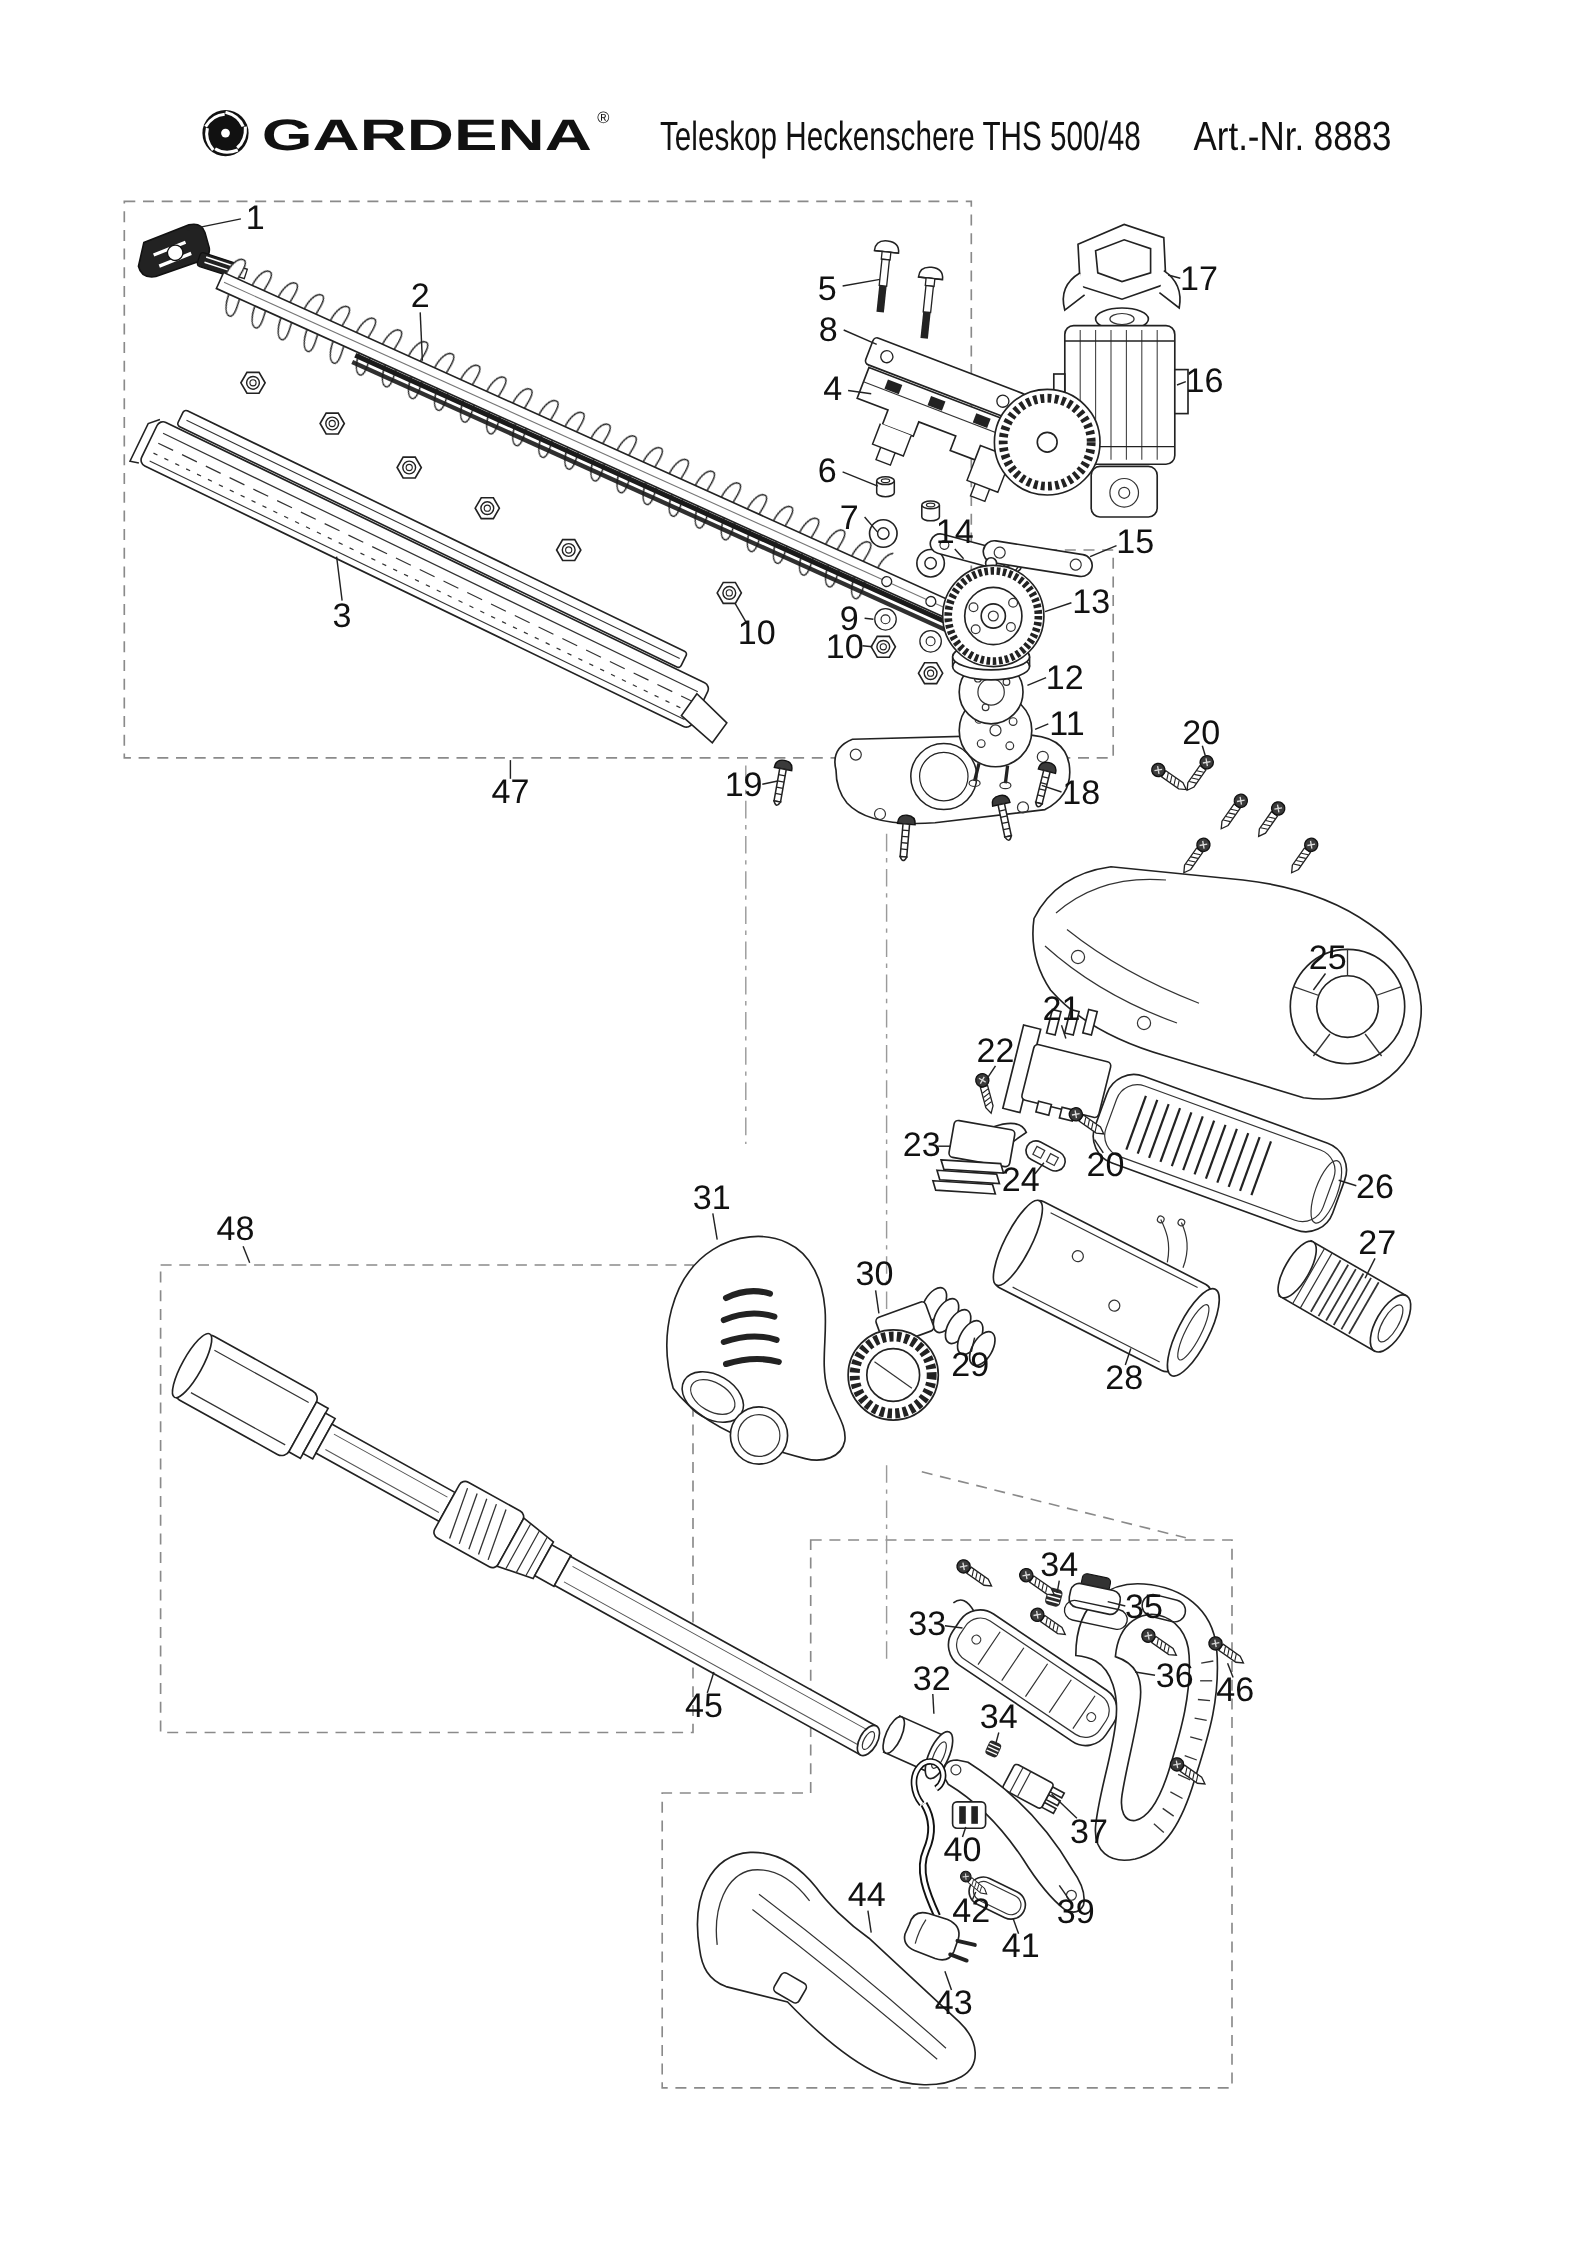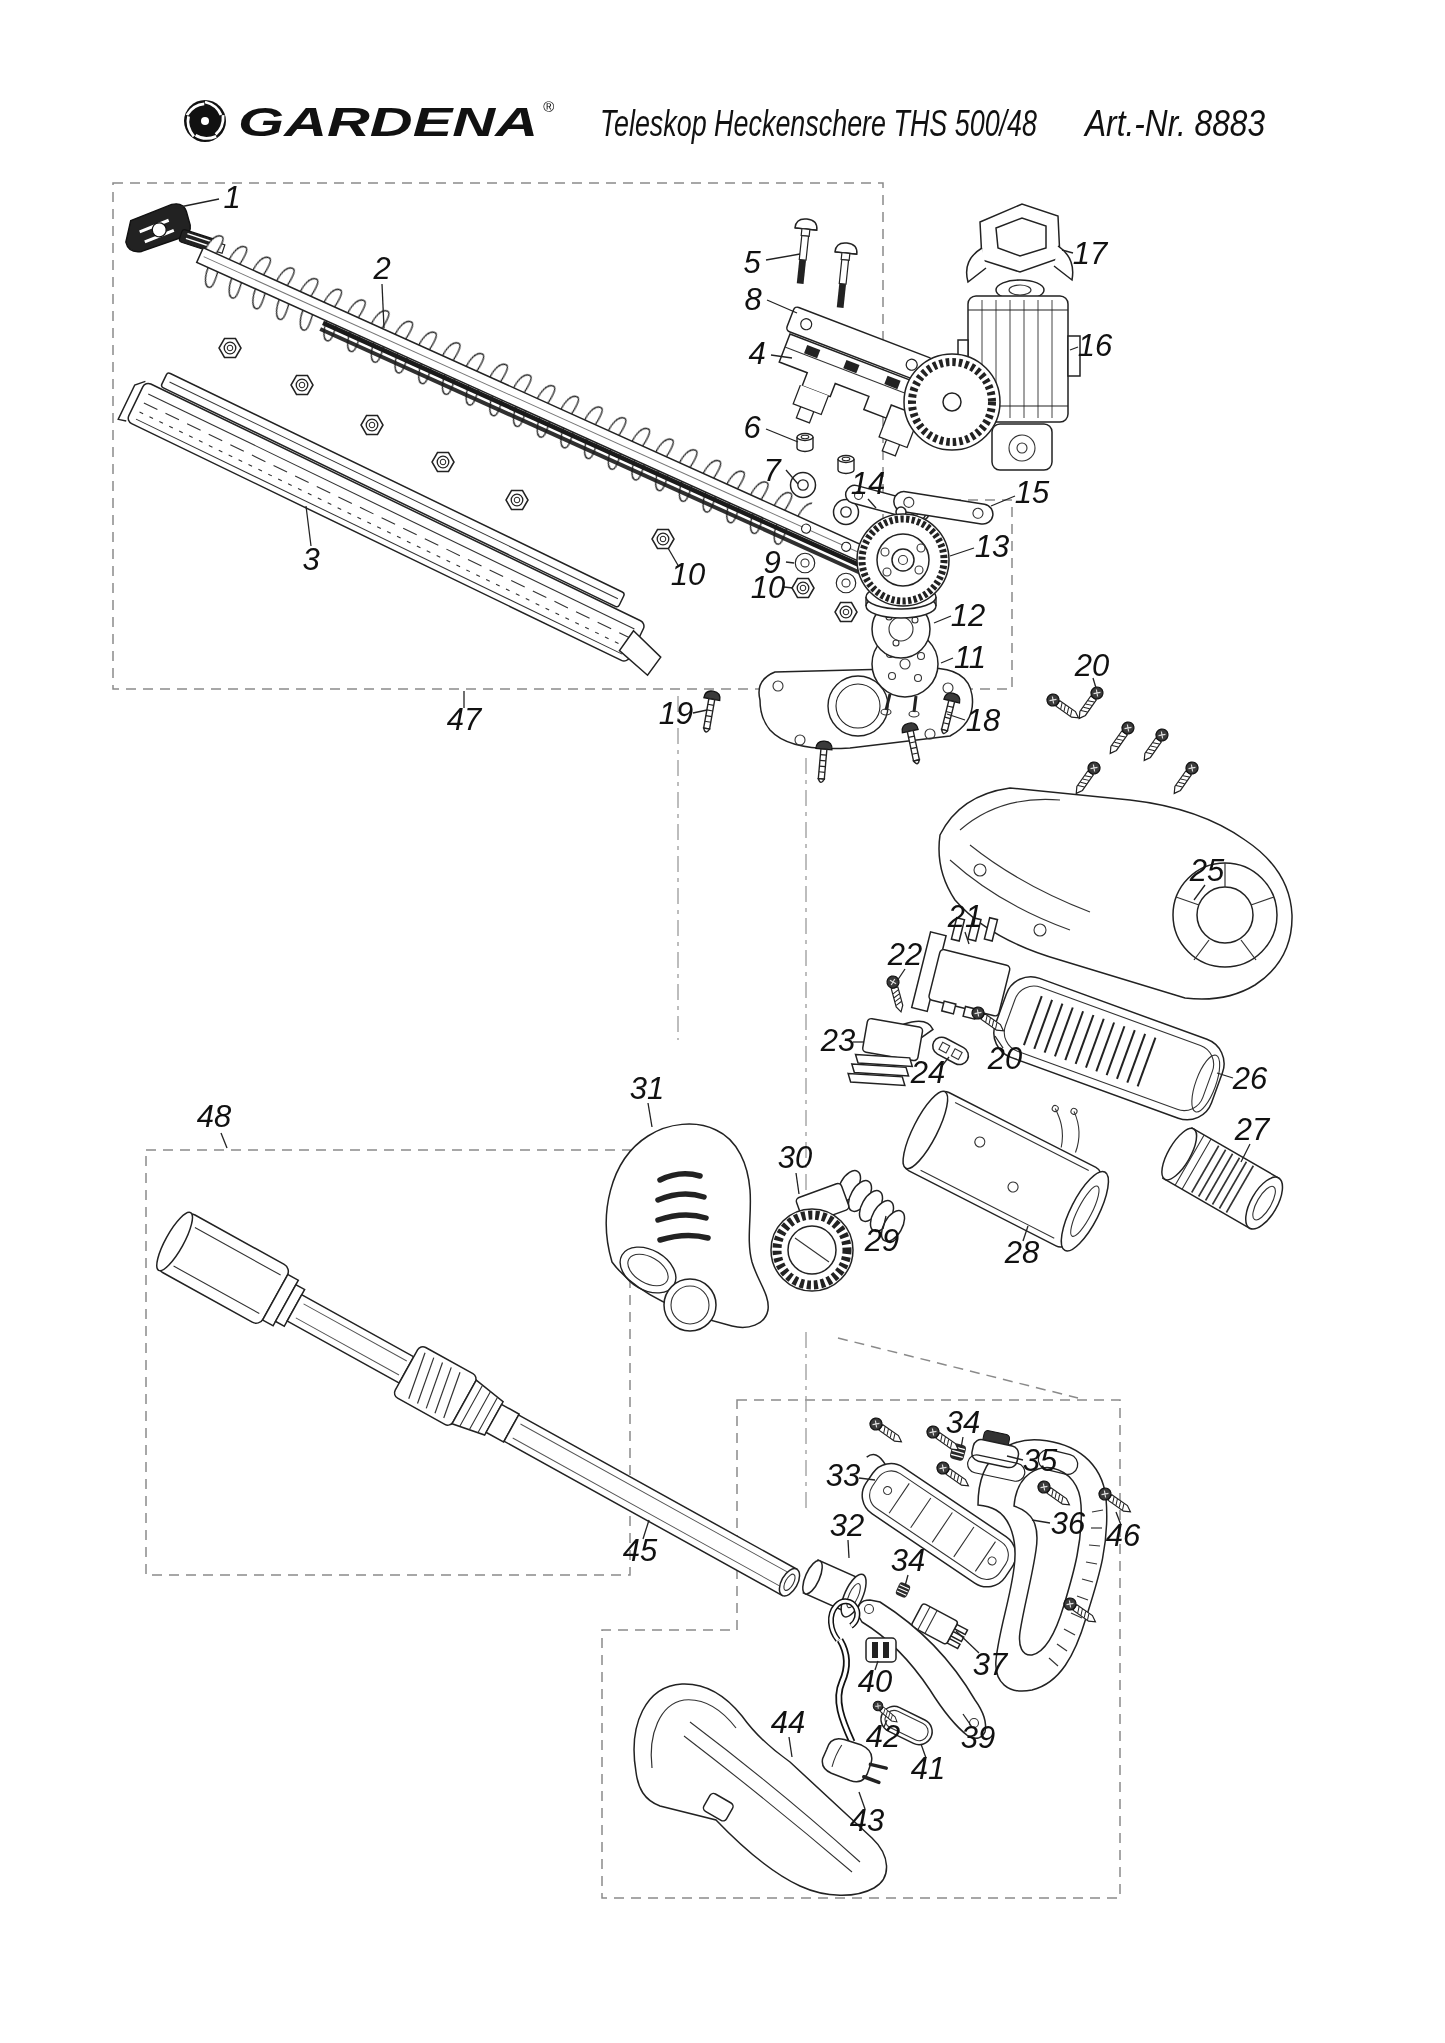--- a/index.html
+++ b/index.html
@@ -1,17 +1,17 @@
 <!DOCTYPE html>
 <html><head>
 <meta charset="utf-8">
 <style>
   html,body{margin:0;padding:0;background:#fff;}
   .page{position:relative;width:1445px;height:2043px;background:#fff;overflow:hidden;
-        font-family:"Liberation Sans",sans-serif;font-style:italic;}
+        font-family:"Liberation Sans",sans-serif;}
   .page svg{position:absolute;left:0;top:0;}
   text{font-family:"Liberation Sans",sans-serif;fill:#111;}
   .callout{font-size:31px;}
   .part{fill:#fff;stroke:#222;stroke-width:1.5;}
   .thin{stroke:#333;stroke-width:1.1;fill:none;}
 </style>
 </head>
 <body>
 
 <div class="page">

